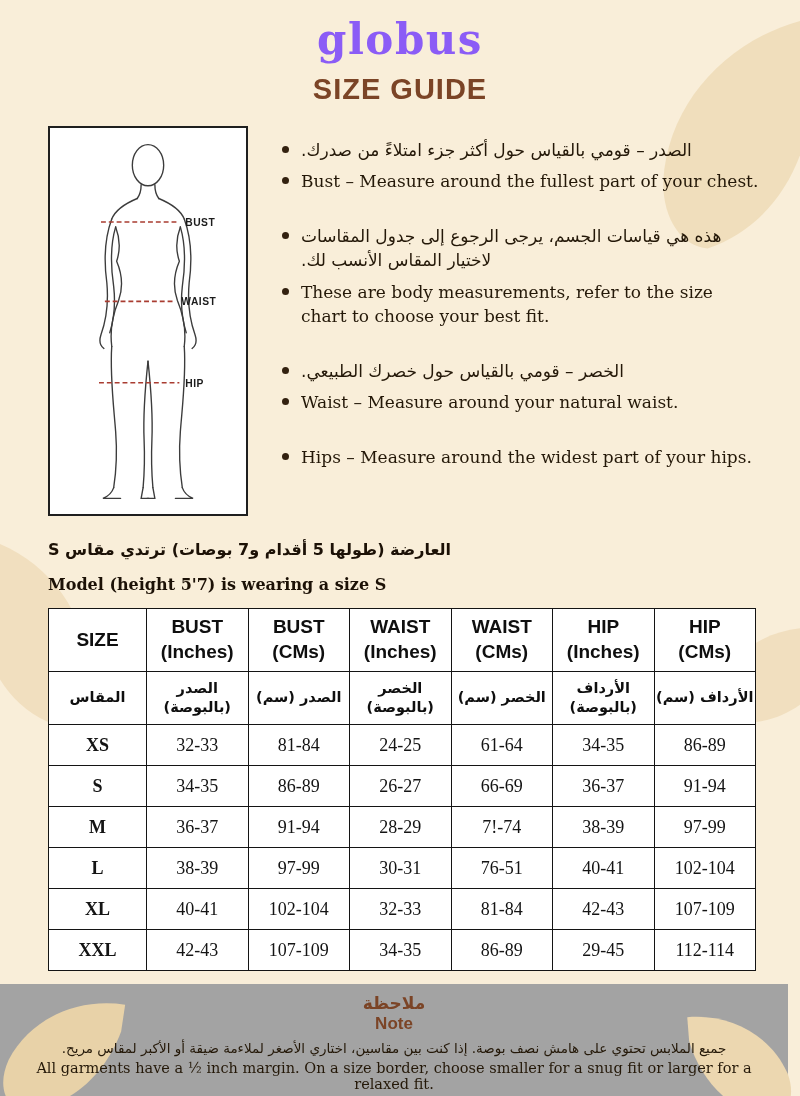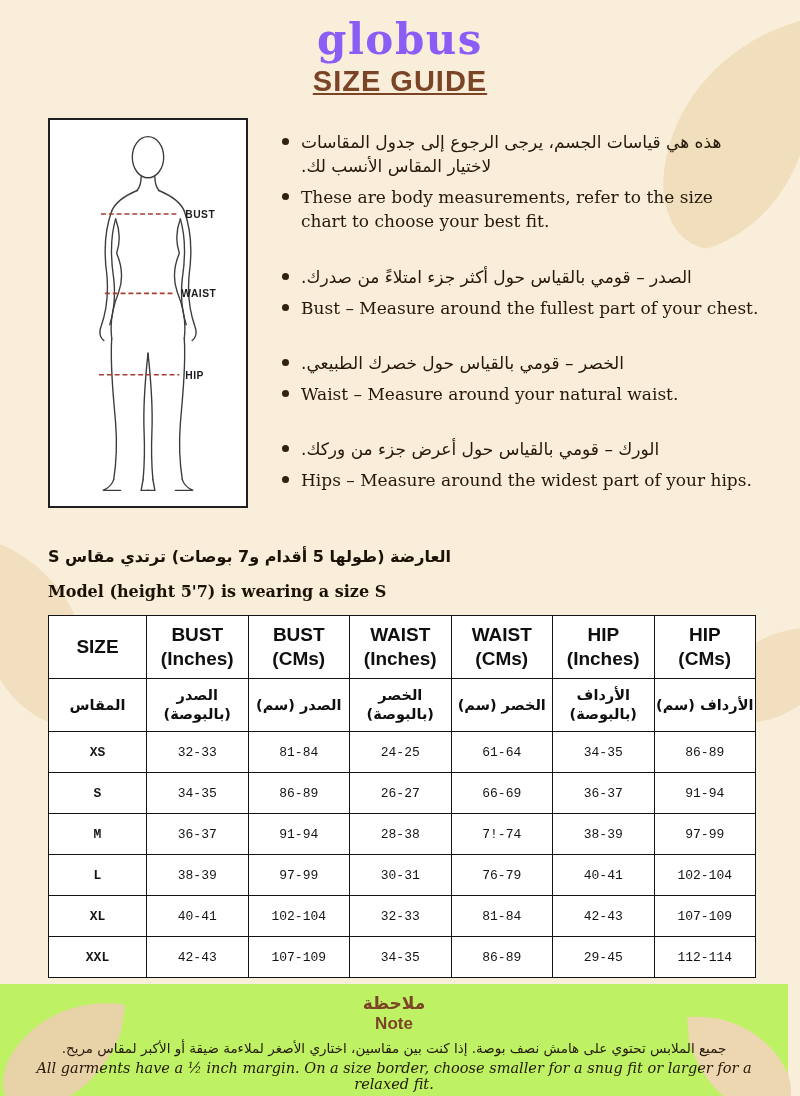--- a/index.html
+++ b/index.html
@@ -14,25 +14,24 @@
   .inner{position:relative;z-index:2;}
 
   
   .logo{
     text-align:center;padding-top:18px;
     font-family:"DejaVu Serif",serif;
     font-size:42px;font-weight:700;letter-spacing:1.5px;
     color:#8b5cf6;line-height:1.05;
   }
   .title{
-    text-align:center;margin-top:3px;
+    text-align:center;margin-top:11px;
     font-family:"Liberation Sans",sans-serif;
     font-size:29px;font-weight:700;letter-spacing:1px;
     color:#7b4426;
-    text-decoration:underline;
   }
 
   
   .content{display:flex;margin:20px 40px 0 48px;gap:34px;align-items:flex-start;}
   .figure-box{
     width:200px;height:390px;flex-shrink:0;
     background:#ffffff;border:2px solid #1f1f1f;box-sizing:border-box;
   }
   .figure-box svg{width:100%;height:100%;display:block;}
   .fig-outline{fill:none;stroke:#3c3c3c;stroke-width:1.4;stroke-linecap:round;}
@@ -54,34 +53,34 @@
 
   
   .size-table{
     width:708px;margin:14px 0 0 48px;
     border-collapse:collapse;background:#ffffff;table-layout:fixed;
   }
   .size-table th,.size-table td{border:1.5px solid #141414;text-align:center;vertical-align:middle;padding:0;}
   .size-table th:first-child,.size-table td:first-child{width:97px;}
   .size-table thead tr.en th{height:62px;font-family:"Liberation Sans",sans-serif;font-size:19px;font-weight:700;color:#0f0f0f;line-height:1.3;}
   .size-table thead tr.ar th{height:52px;font-family:"DejaVu Sans",sans-serif;font-size:14.5px;font-weight:700;color:#0f0f0f;direction:rtl;line-height:1.35;}
-  .size-table tbody td{height:40px;font-family:Liberation Mono, monospace;font-size:13px;color:#141414;}
+  .size-table tbody td{height:40px;font-family:Liberation Serif, serif;font-size:18px;color:#141414;}
   .size-table tbody td.cell-size{font-weight:700;}
 
   
   .note-band{
     position:absolute;left:0;right:12px;bottom:0;height:112px;
-    background:#bef264;text-align:center;padding-top:9px;box-sizing:border-box;z-index:2;
+    background:#a3a3a3;text-align:center;padding-top:9px;box-sizing:border-box;z-index:2;
   }
   .note-band .band-leaf{position:absolute;pointer-events:none;z-index:0;}
   .note-content{position:relative;z-index:1;}
   .note-title-ar{font-family:"DejaVu Sans",sans-serif;font-size:17px;font-weight:700;color:#7b4426;}
   .note-title-en{font-family:"Liberation Sans",sans-serif;font-size:17px;font-weight:700;color:#7b4426;margin-top:1px;}
   .note-body-ar{direction:rtl;font-family:"DejaVu Sans",sans-serif;font-size:13.5px;color:#241808;margin-top:6px;padding:0 18px;}
-  .note-body-en{font-family:"DejaVu Serif",serif;font-size:14.5px;color:#241808;margin-top:4px;padding:0 27px;font-style:italic;}
+  .note-body-en{font-family:"DejaVu Serif",serif;font-size:14.5px;color:#241808;margin-top:4px;padding:0 27px;}
 </style>
 </head>
 <body>
 
 <div class="page">
 
   <svg class="leaf" style="top:22px;right:-28px;width:195px;height:230px;transform:rotate(-8deg);" viewBox="0 0 100 120">
     <path d="M95 5 C55 10 20 38 12 78 C9 98 17 113 30 116 C72 108 95 68 98 28 Z" fill="#f0debc"></path>
   </svg>
   <svg class="leaf" style="top:548px;left:-36px;width:150px;height:175px;transform:scaleX(-1) rotate(-14deg);" viewBox="0 0 100 120">
@@ -130,52 +129,48 @@
           <text class="fig-label" x="138" y="96">BUST</text>
           <text class="fig-label" x="134" y="177">WAIST</text>
           <text class="fig-label" x="138" y="260">HIP</text>
         </svg>
       </div>
 
       <div class="bullets">
           <div class="b-group">
             <div class="b-item">
               <span class="b-dot"></span>
-              <span class="b-text ar" dir="rtl">هذه هي قياسات الجسم، يرجى الرجوع إلى جدول المقاسات لاختيار المقاس الأنسب لك.</span>
-            </div>
-            <div class="b-item">
-              <span class="b-dot"></span>
-              <span class="b-text en">These are body measurements, refer to the size chart to choose your best fit.</span>
+              <span class="b-text ar" dir="rtl">الصدر – قومي بالقياس حول أكثر جزء امتلاءً من صدرك.</span>
+            </div>
+            <div class="b-item">
+              <span class="b-dot"></span>
+              <span class="b-text en">Bust – Measure around the fullest part of your chest.</span>
             </div>
           </div>
           <div class="b-group">
             <div class="b-item">
               <span class="b-dot"></span>
-              <span class="b-text ar" dir="rtl">الصدر – قومي بالقياس حول أكثر جزء امتلاءً من صدرك.</span>
-            </div>
-            <div class="b-item">
-              <span class="b-dot"></span>
-              <span class="b-text en">Bust – Measure around the fullest part of your chest.</span>
+              <span class="b-text ar" dir="rtl">هذه هي قياسات الجسم، يرجى الرجوع إلى جدول المقاسات لاختيار المقاس الأنسب لك.</span>
+            </div>
+            <div class="b-item">
+              <span class="b-dot"></span>
+              <span class="b-text en">These are body measurements, refer to the size chart to choose your best fit.</span>
             </div>
           </div>
           <div class="b-group">
             <div class="b-item">
               <span class="b-dot"></span>
               <span class="b-text ar" dir="rtl">الخصر – قومي بالقياس حول خصرك الطبيعي.</span>
             </div>
             <div class="b-item">
               <span class="b-dot"></span>
               <span class="b-text en">Waist – Measure around your natural waist.</span>
             </div>
           </div>
           <div class="b-group">
-            <div class="b-item">
-              <span class="b-dot"></span>
-              <span class="b-text ar" dir="rtl">الورك – قومي بالقياس حول أعرض جزء من وركك.</span>
-            </div>
             <div class="b-item">
               <span class="b-dot"></span>
               <span class="b-text en">Hips – Measure around the widest part of your hips.</span>
             </div>
           </div>
         </div>
     </div>
 
     <div class="model-note">
       <div class="model-ar" dir="rtl">العارضة (طولها 5 أقدام و7 بوصات) ترتدي مقاس S</div>
@@ -256,31 +251,31 @@
             <td>86-89</td>
             <td>26-27</td>
             <td>66-69</td>
             <td>36-37</td>
             <td>91-94</td>
           </tr>
           <tr>
             <td class="cell-size">M</td>
             <td>36-37</td>
             <td>91-94</td>
-            <td>28-38</td>
+            <td>28-29</td>
             <td>7!-74</td>
             <td>38-39</td>
             <td>97-99</td>
           </tr>
           <tr>
             <td class="cell-size">L</td>
             <td>38-39</td>
             <td>97-99</td>
             <td>30-31</td>
-            <td>76-79</td>
+            <td>76-51</td>
             <td>40-41</td>
             <td>102-104</td>
           </tr>
           <tr>
             <td class="cell-size">XL</td>
             <td>40-41</td>
             <td>102-104</td>
             <td>32-33</td>
             <td>81-84</td>
             <td>42-43</td>

